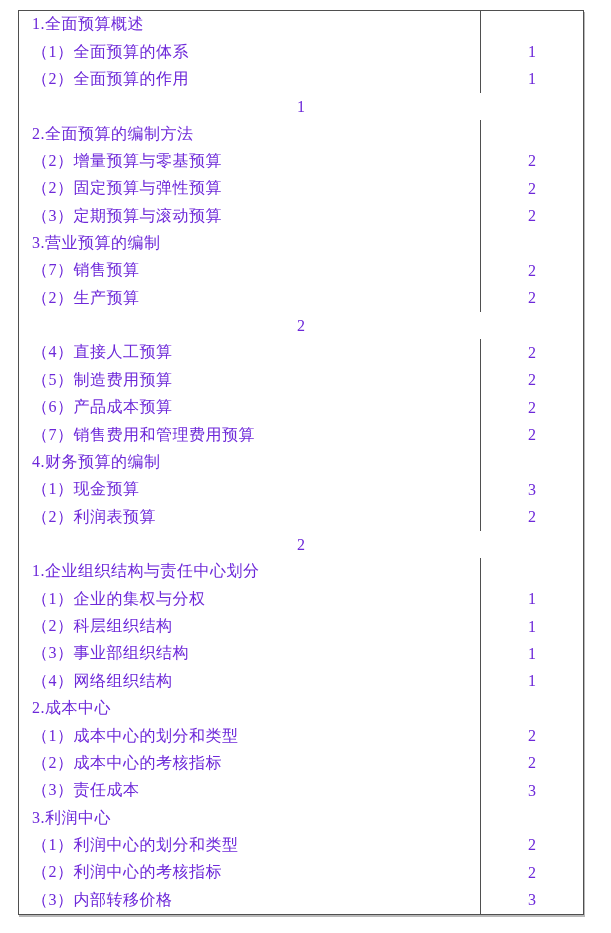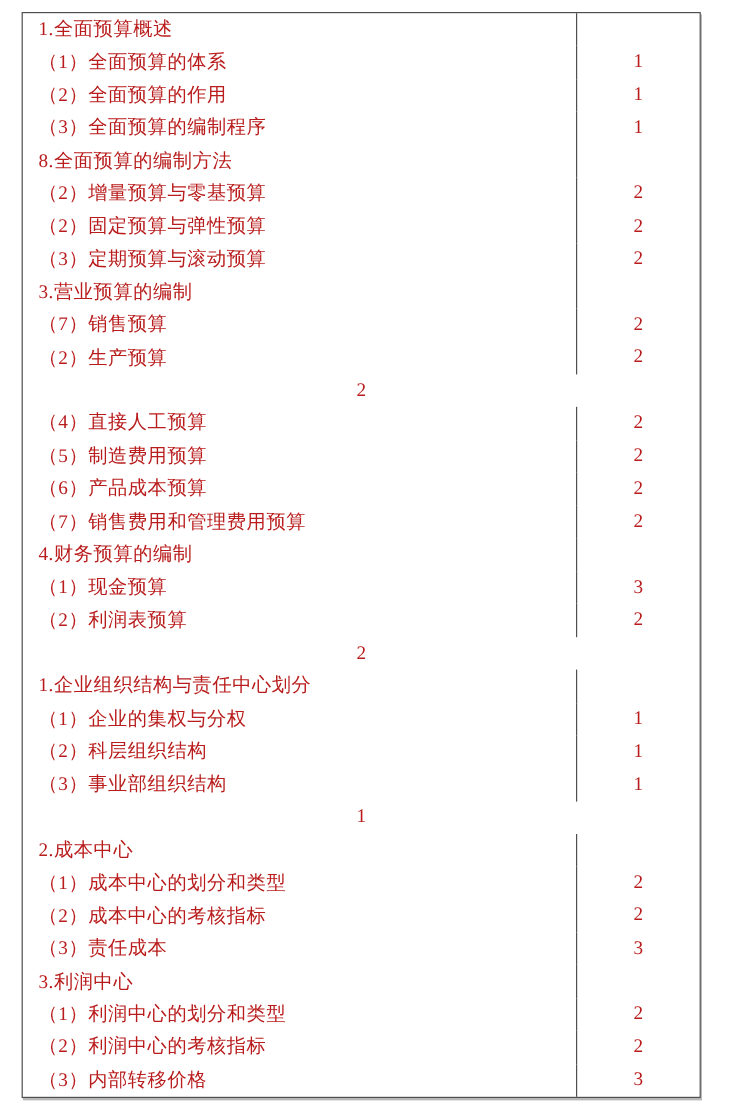--- a/index.html
+++ b/index.html
@@ -6,21 +6,21 @@
     margin: 0;
     padding: 0;
     background: #ffffff;
   }
   .page {
     position: relative;
     width: 611px;
     height: 933px;
     background: #ffffff;
     font-family: "Liberation Serif", "DejaVu Serif", serif;
-    color: #b91c1c;
+    color: #6d28d9;
     overflow: hidden;
   }
   .outline-table {
     position: absolute;
     left: 18px;
     top: 10px;
     width: 566px;
     height: 905px;
     border: 1px solid #4f4f4f;
     box-shadow: 1px 2px 0 #b8b8b8;
@@ -66,25 +66,24 @@
       </div>
       <div class="row">
         <div class="cell-label">（1）全面预算的体系</div>
         <div class="cell-value">1</div>
       </div>
       <div class="row">
         <div class="cell-label">（2）全面预算的作用</div>
         <div class="cell-value">1</div>
       </div>
       <div class="row">
-        <div class="cell-label">（3）全面预算的编制程序</div>
         <div class="cell-value">1</div>
       </div>
       <div class="row">
-        <div class="cell-label">8.全面预算的编制方法</div>
+        <div class="cell-label">2.全面预算的编制方法</div>
         <div class="cell-value"></div>
       </div>
       <div class="row">
         <div class="cell-label">（2）增量预算与零基预算</div>
         <div class="cell-value">2</div>
       </div>
       <div class="row">
         <div class="cell-label">（2）固定预算与弹性预算</div>
         <div class="cell-value">2</div>
       </div>
@@ -148,20 +147,21 @@
       </div>
       <div class="row">
         <div class="cell-label">（2）科层组织结构</div>
         <div class="cell-value">1</div>
       </div>
       <div class="row">
         <div class="cell-label">（3）事业部组织结构</div>
         <div class="cell-value">1</div>
       </div>
       <div class="row">
+        <div class="cell-label">（4）网络组织结构</div>
         <div class="cell-value">1</div>
       </div>
       <div class="row">
         <div class="cell-label">2.成本中心</div>
         <div class="cell-value"></div>
       </div>
       <div class="row">
         <div class="cell-label">（1）成本中心的划分和类型</div>
         <div class="cell-value">2</div>
       </div>

